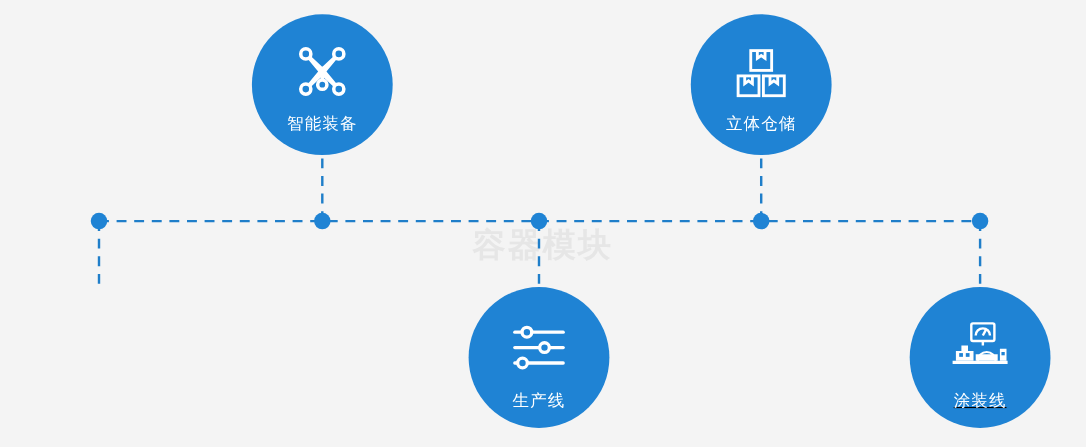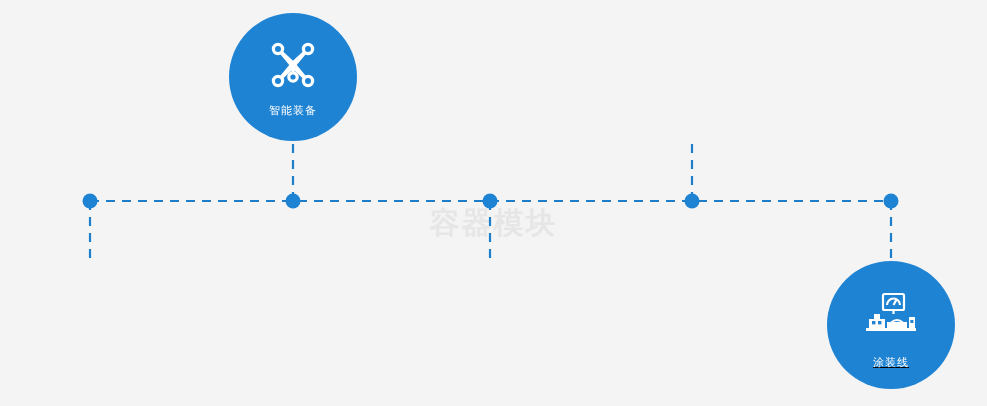--- a/index.html
+++ b/index.html
@@ -50,21 +50,21 @@
   .node-circle.top { padding-top: 26px; }
   .node-circle.bottom { padding-top: 28px; }
   .node-icon {
     width: 56px;
     height: 56px;
     display: block;
   }
   .node-label {
     margin-top: 8px;
     color: #ffffff;
-    font-size: 11px;
+    font-size: 15px;
     letter-spacing: 1px;
     white-space: nowrap;
     font-weight: 400;
   }
   .node-circle.bottom .node-label { margin-top: 10px; }
 </style>
 </head>
 <body>
 
 <div id="stage">
@@ -102,22 +102,50 @@
         <circle cx="13" cy="10" r="4.6"></circle>
         <circle cx="43" cy="10" r="4.6"></circle>
         <circle cx="13" cy="42" r="4.6"></circle>
         <circle cx="43" cy="42" r="4.6"></circle>
         <circle cx="28" cy="38" r="4.2"></circle>
       </g>
     </svg>
     <div class="node-label">智能装备</div>
   </div>
 
+  <div class="node-circle top" style="left:628px; top:13px;">
+    <svg class="node-icon" viewBox="0 0 56 56">
+      <g fill="none" stroke="#ffffff" stroke-width="2.6">
+        <rect x="18.5" y="7" width="19" height="18"></rect>
+        <path d="M24.5 7 L24.5 14 L28 11.5 L31.5 14 L31.5 7"></path>
+        <rect x="7" y="30" width="19" height="18"></rect>
+        <path d="M13 30 L13 37 L16.5 34.5 L20 37 L20 30"></path>
+        <rect x="30" y="30" width="19" height="18"></rect>
+        <path d="M36 30 L36 37 L39.5 34.5 L43 37 L43 30"></path>
+      </g>
+    </svg>
+    <div class="node-label">立体仓储</div>
+  </div>
 
 
+  <div class="node-circle bottom" style="left:426px; top:261px;">
+    <svg class="node-icon" viewBox="0 0 56 56">
+      <g stroke="#ffffff" stroke-width="3" stroke-linecap="round" fill="none">
+        <path d="M6 13 L50 13"></path>
+        <path d="M6 27 L50 27"></path>
+        <path d="M6 41 L50 41"></path>
+      </g>
+      <g fill="#1f83d4" stroke="#ffffff" stroke-width="3">
+        <circle cx="17" cy="13" r="4.4"></circle>
+        <circle cx="33" cy="27" r="4.4"></circle>
+        <circle cx="13" cy="41" r="4.4"></circle>
+      </g>
+    </svg>
+    <div class="node-label">生产线</div>
+  </div>
 
   <div class="node-circle bottom" style="left:827px; top:261px;text-decoration:underline;">
     <svg class="node-icon" viewBox="0 0 56 56">
       <g fill="none" stroke="#ffffff" stroke-width="2.2" stroke-linejoin="round">
         <rect x="20" y="5" width="21" height="16" rx="1.5"></rect>
         <path d="M24 16 a6.5 6.5 0 0 1 13 0"></path>
         <path d="M30.5 16 L33.5 10.5"></path>
         <path d="M30.5 21 L30.5 25"></path>
       </g>
       <g fill="#ffffff">

